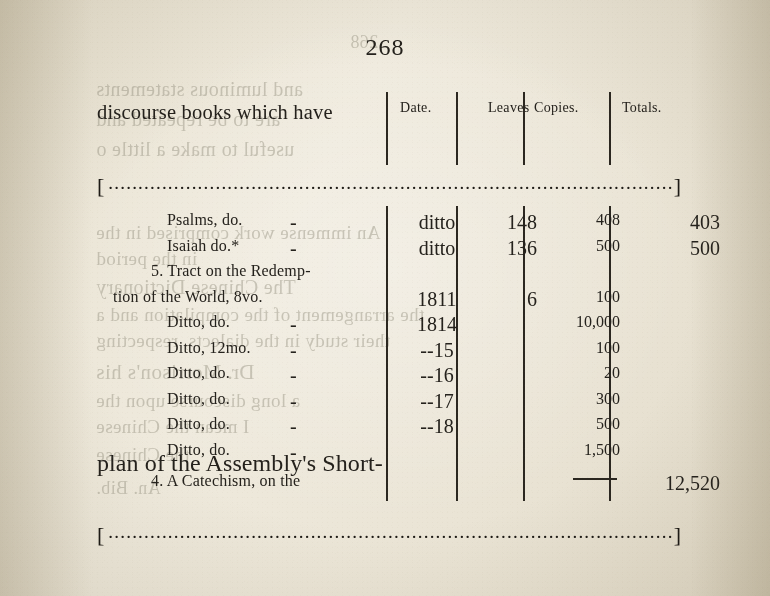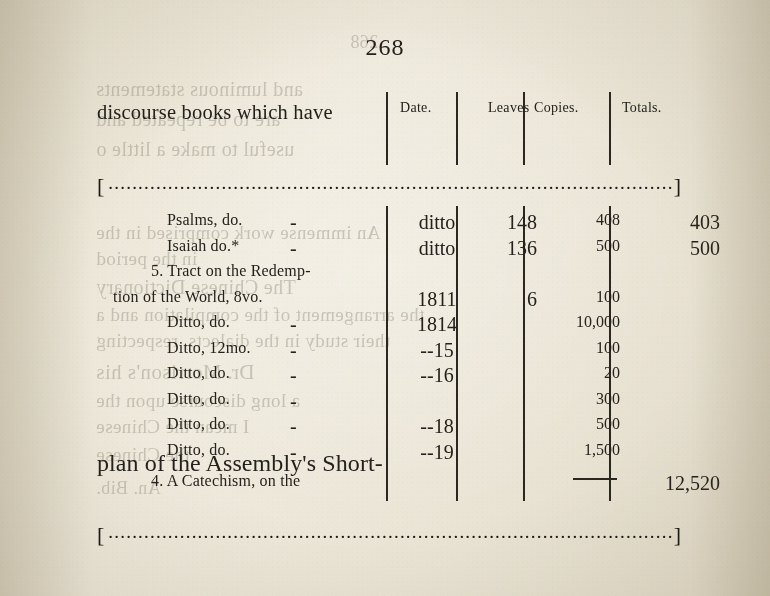--- a/index.html
+++ b/index.html
@@ -310,38 +310,38 @@
     <div class="dash">-</div>
     <div class="c-date">--16</div>
     <div class="c-leaves"></div>
     <div class="c-copies">20</div>
     <div class="c-totals"></div>
   </div>
 
   <div class="row">
     <div class="lbl indent">Ditto, do.</div>
     <div class="dash">-</div>
+    <div class="c-date">--17</div>
     <div class="c-leaves"></div>
     <div class="c-copies">300</div>
     <div class="c-totals"></div>
   </div>
 
   <div class="row">
     <div class="lbl indent">Ditto, do.</div>
     <div class="dash">-</div>
     <div class="c-date">--18</div>
     <div class="c-leaves"></div>
     <div class="c-copies">500</div>
     <div class="c-totals"></div>
   </div>
 
   <div class="row">
     <div class="lbl indent">Ditto, do.</div>
     <div class="dash">-</div>
-    <div class="c-date">--19</div>
     <div class="c-leaves"></div>
     <div class="c-copies">1,500</div>
     <div class="c-totals"></div>
   </div>
 
   <div class="row" style="height:30px;">
     <div class="lbl indent2" style="top:6px;">4.  A Catechism,  on  the</div>
     <div class="total-rule"></div>
     <div class="c-totals" style="top:6px;">12,520</div>
   </div>

